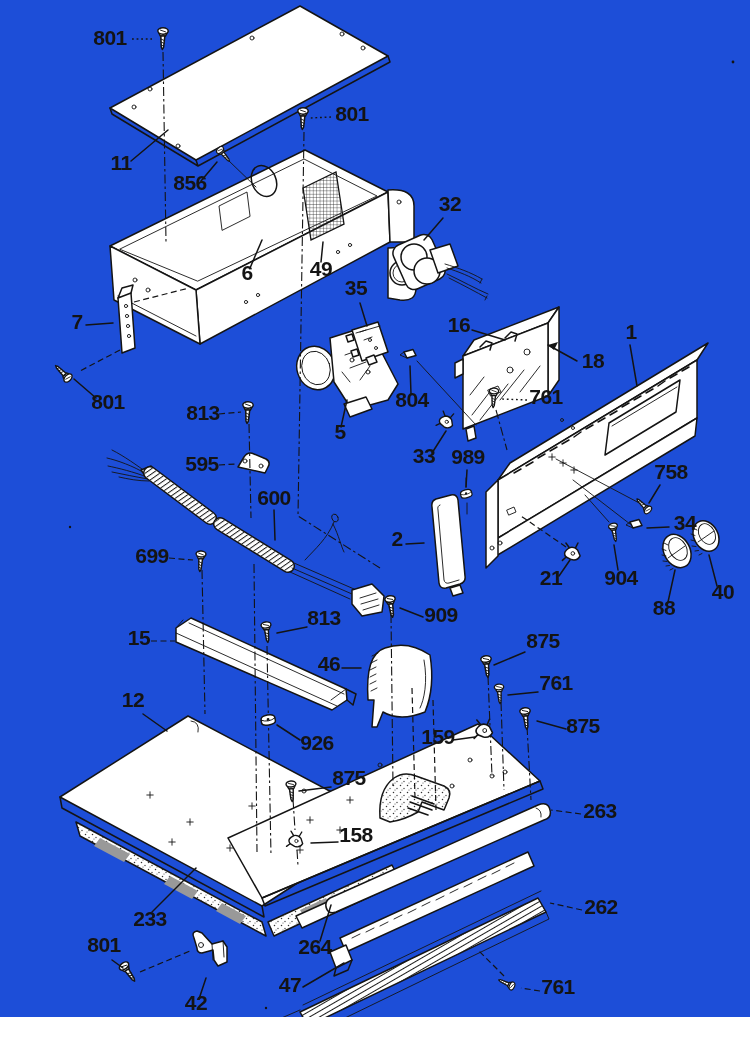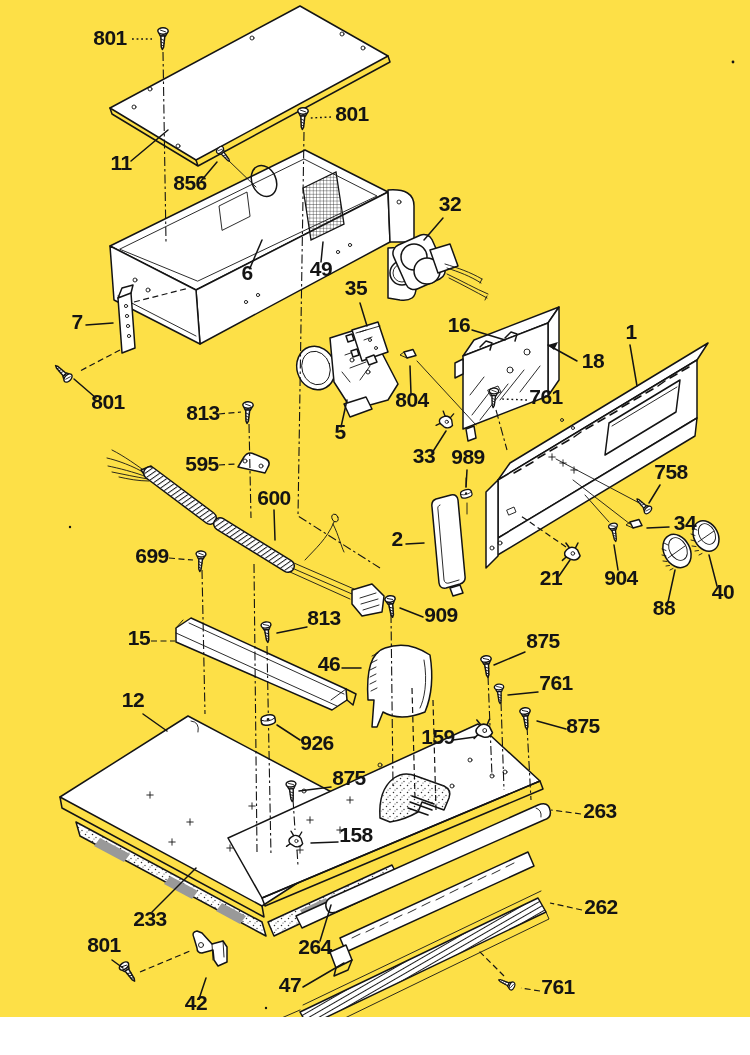--- a/index.html
+++ b/index.html
@@ -1,16 +1,16 @@
 <!DOCTYPE html>
 <html><head>
 <meta charset="utf-8">
 <style>
   html,body{margin:0;padding:0;background:#ffffff;}
-  .sheet{position:relative;width:750px;height:1017px;background:#fde047;overflow:hidden;
+  .sheet{position:relative;width:750px;height:1017px;background:#1d4ed8;overflow:hidden;
          font-family:"Liberation Sans",sans-serif;}
   svg{position:absolute;left:0;top:0;}
   .ln{stroke:#141414;fill:none;stroke-width:1.5;stroke-linecap:round;stroke-linejoin:round;}
   .fw{fill:#ffffff;stroke:#141414;stroke-width:1.5;stroke-linejoin:round;}
   .thin{stroke:#141414;fill:none;stroke-width:0.9;stroke-linecap:round;}
   .ldr{stroke:#141414;fill:none;stroke-width:1.5;stroke-linecap:round;}
   .dd{stroke:#141414;fill:none;stroke-width:1.1;stroke-dasharray:9 3 2.5 3;}
   .dt{stroke:#141414;fill:none;stroke-width:1.4;stroke-dasharray:1.8 2.8;}
   .ds{stroke:#141414;fill:none;stroke-width:1.2;stroke-dasharray:6 3.5;}
   .callout{font-family:"Liberation Sans",sans-serif;font-weight:bold;font-size:21px;

